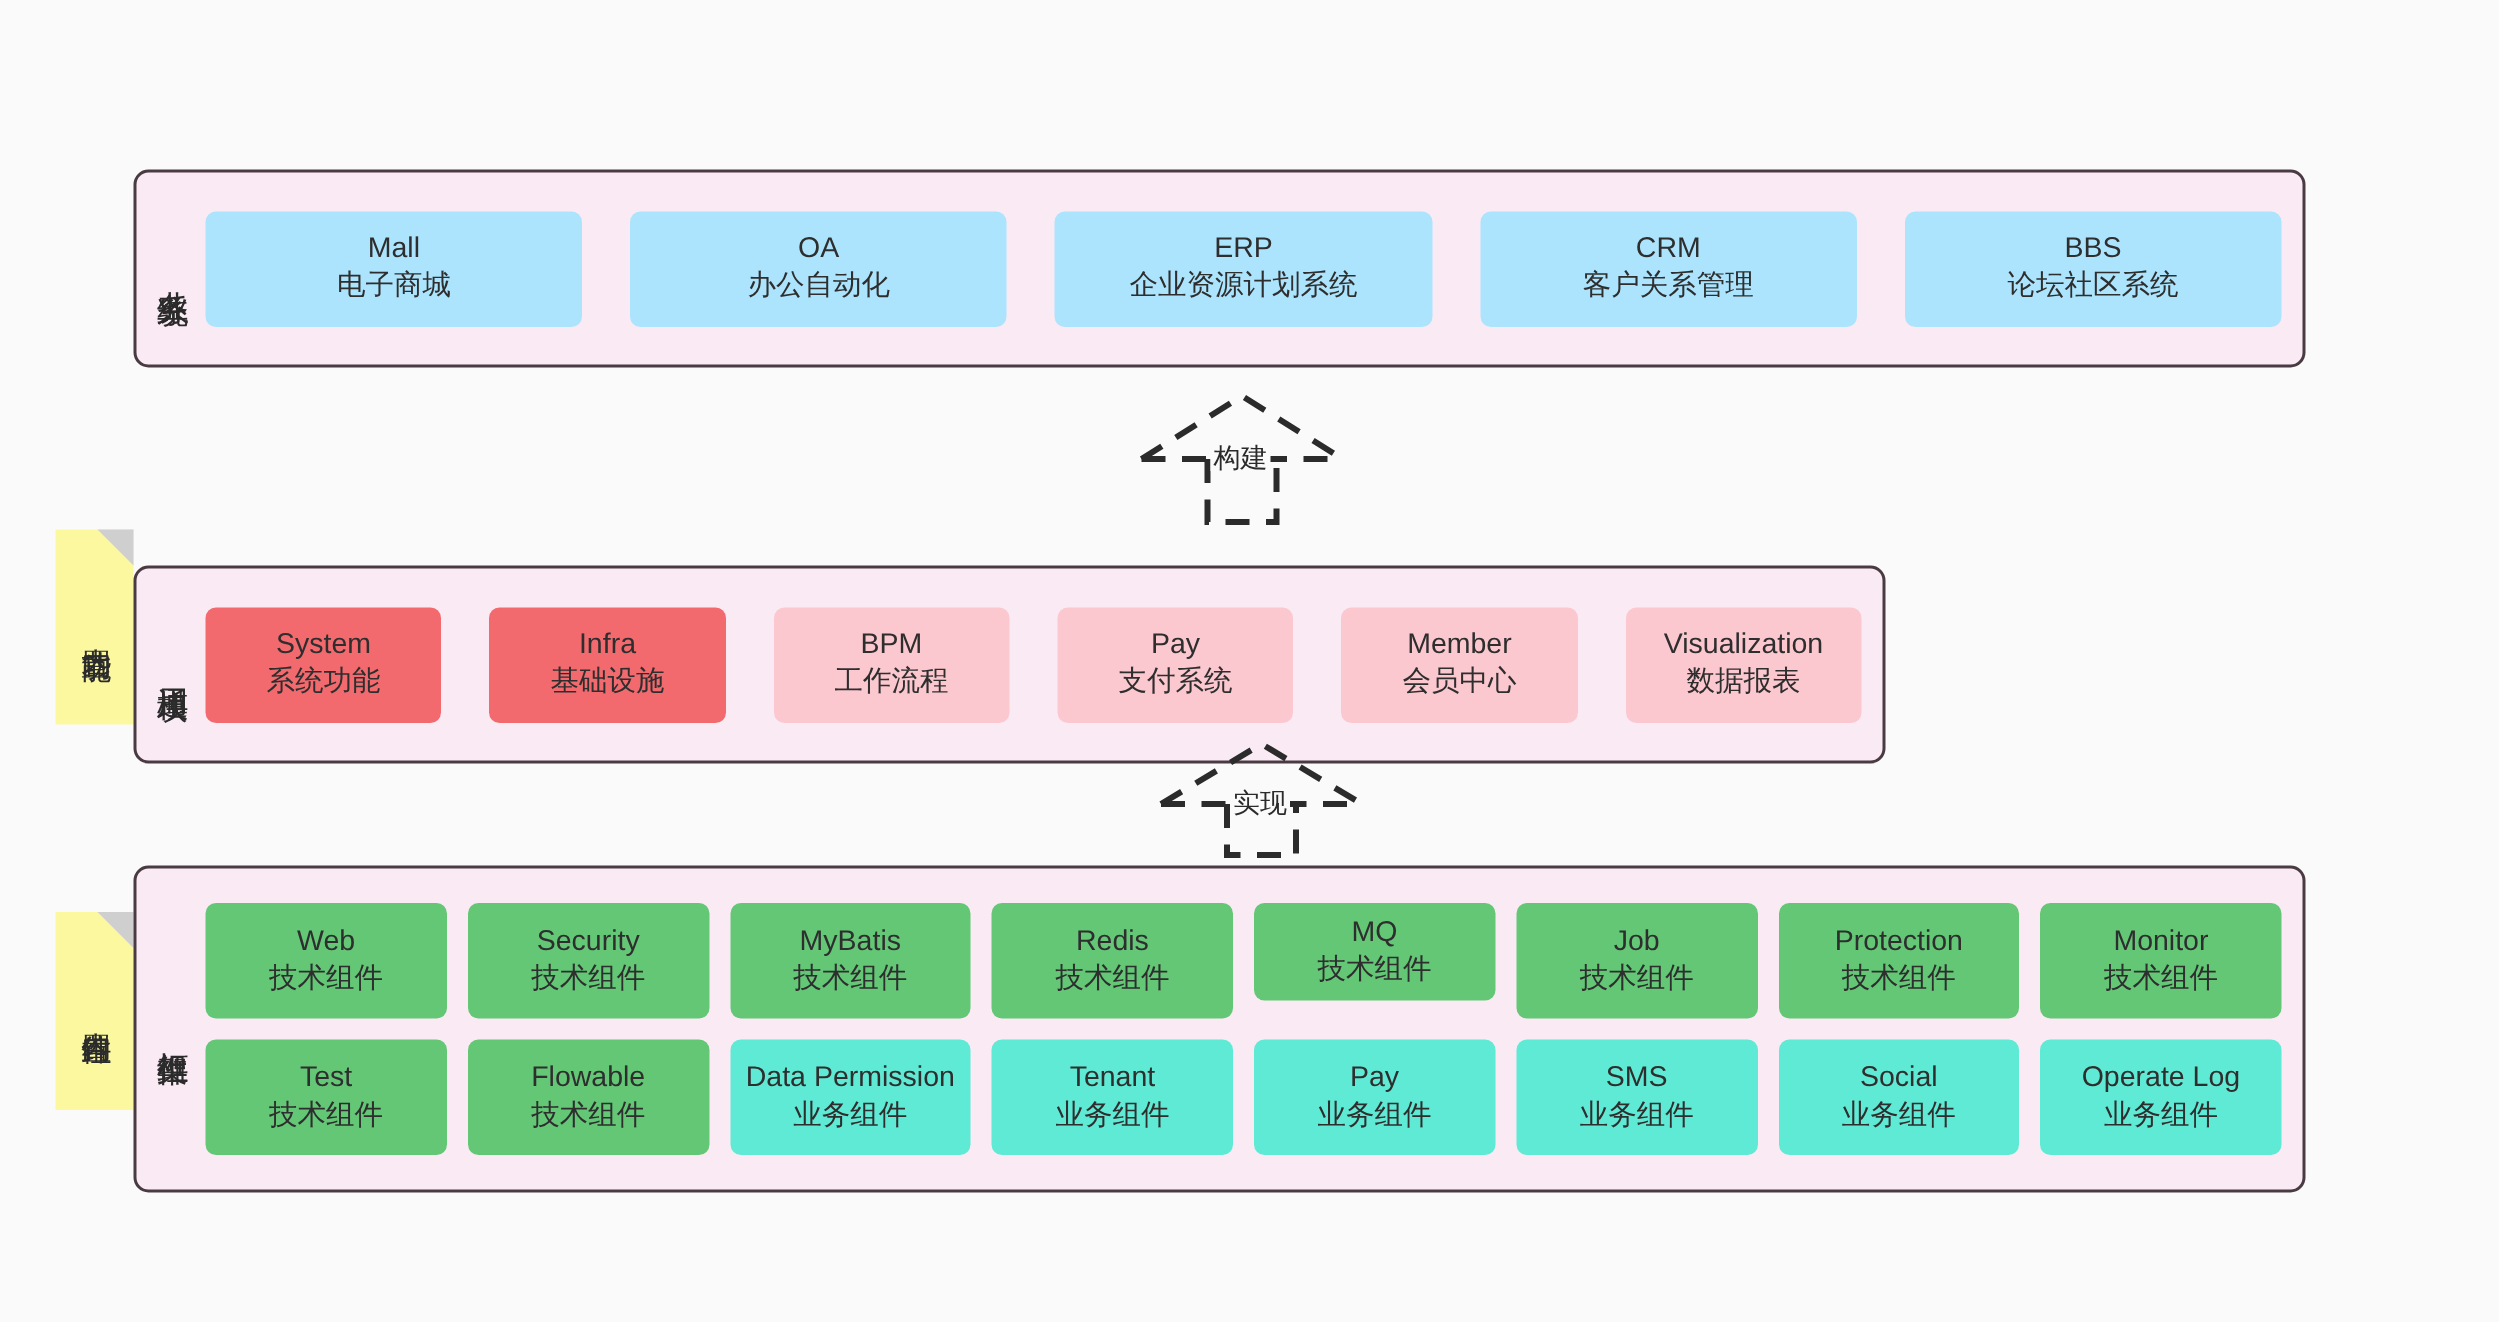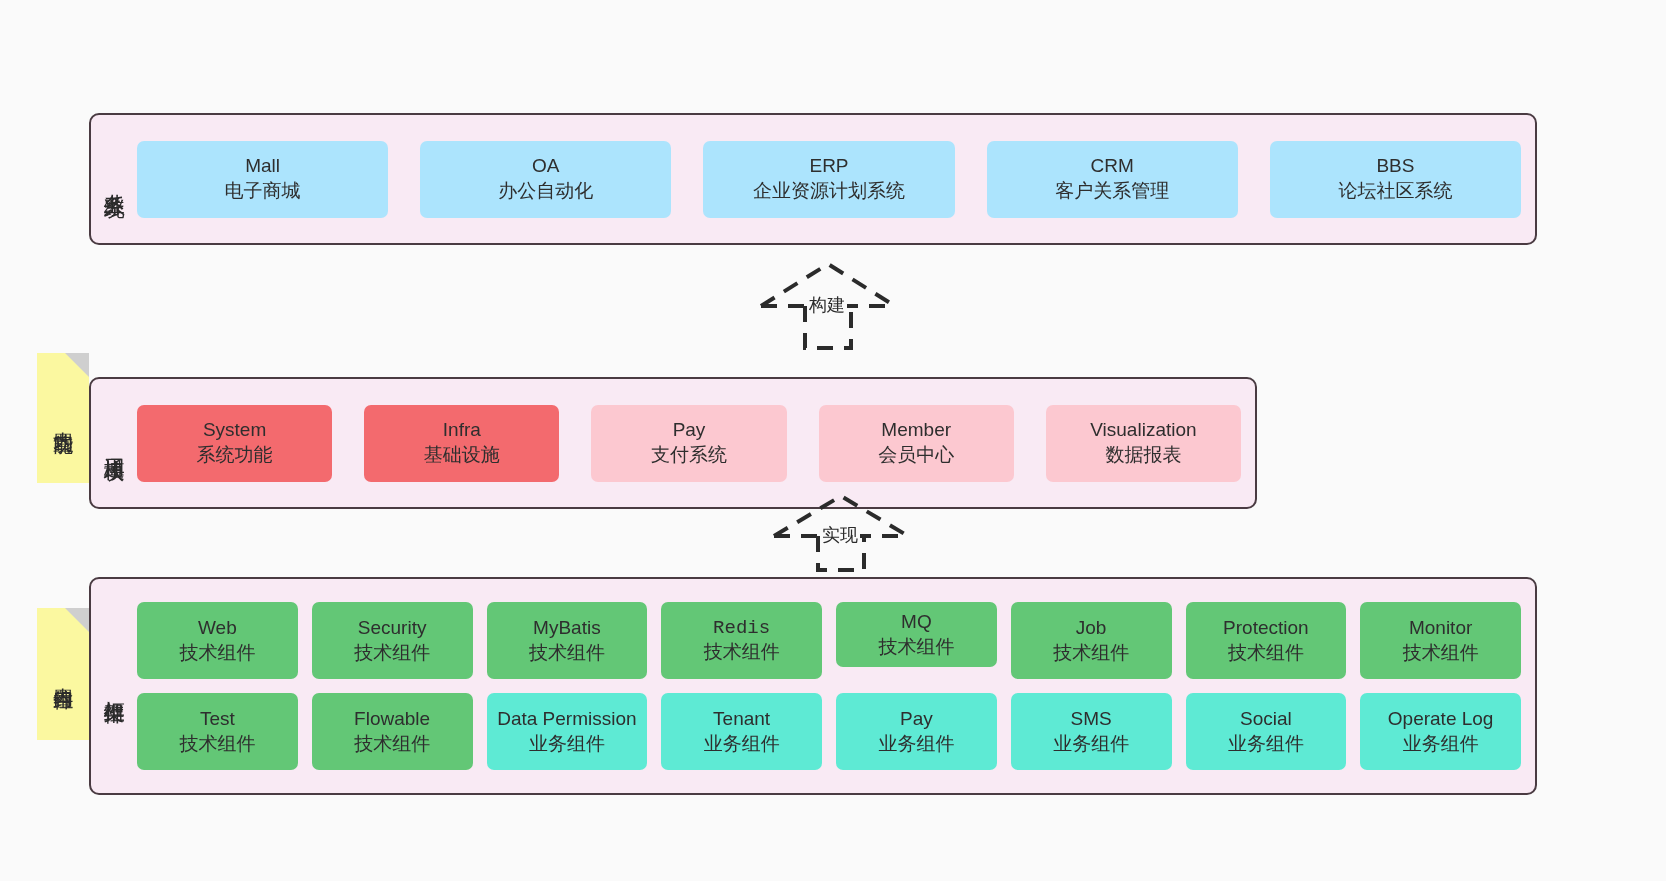--- a/index.html
+++ b/index.html
@@ -184,20 +184,24 @@
     <div class="layer-body" id="module-cards">
         <div class="card red" style="height: 77px;">
           <span class="t1">System</span>
           <span class="t2">系统功能</span>
         </div>
         <div class="card red" style="height: 77px;">
           <span class="t1">Infra</span>
           <span class="t2">基础设施</span>
         </div>
         <div class="card pink" style="height: 77px;">
+          <span class="t1">BPM</span>
+          <span class="t2">工作流程</span>
+        </div>
+        <div class="card pink" style="height: 77px;">
           <span class="t1">Pay</span>
           <span class="t2">支付系统</span>
         </div>
         <div class="card pink" style="height: 77px;">
           <span class="t1">Member</span>
           <span class="t2">会员中心</span>
         </div>
         <div class="card pink" style="height: 77px;">
           <span class="t1">Visualization</span>
           <span class="t2">数据报表</span>
@@ -228,21 +232,21 @@
             <span class="t2">技术组件</span>
           </div>
           <div class="card green" style="height: 77px;">
             <span class="t1">Security</span>
             <span class="t2">技术组件</span>
           </div>
           <div class="card green" style="height: 77px;">
             <span class="t1">MyBatis</span>
             <span class="t2">技术组件</span>
           </div>
-          <div class="card green" style="height: 77px; font-family: Liberation Mono, monospace;">
+          <div class="card green" style="height: 77px;">
             <span class="t1">Redis</span>
             <span class="t2">技术组件</span>
           </div>
           <div class="card green" style="height: 65px;">
             <span class="t1">MQ</span>
             <span class="t2">技术组件</span>
           </div>
           <div class="card green" style="height: 77px;">
             <span class="t1">Job</span>
             <span class="t2">技术组件</span>

